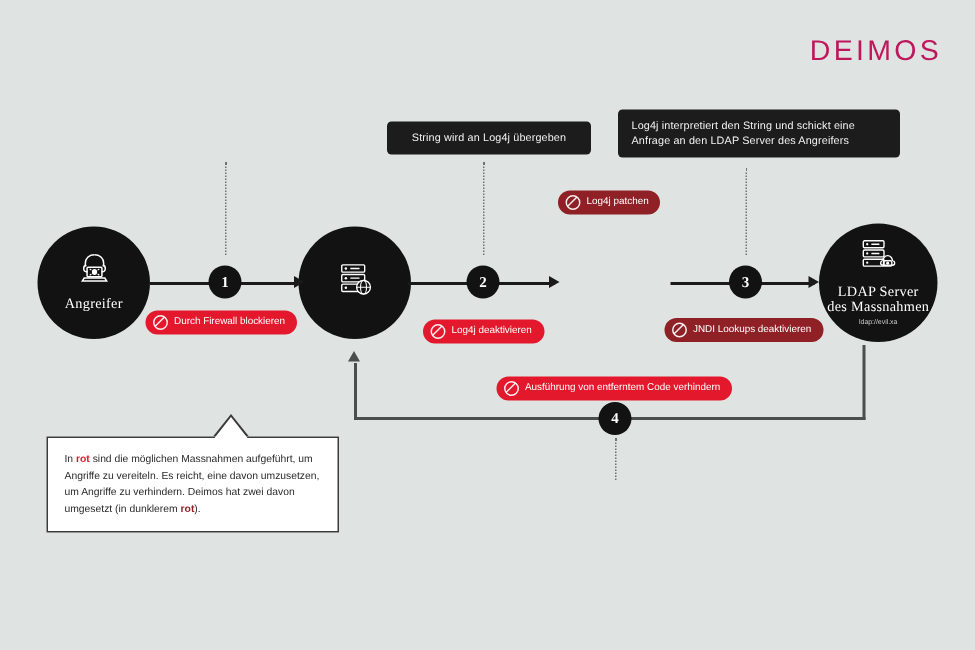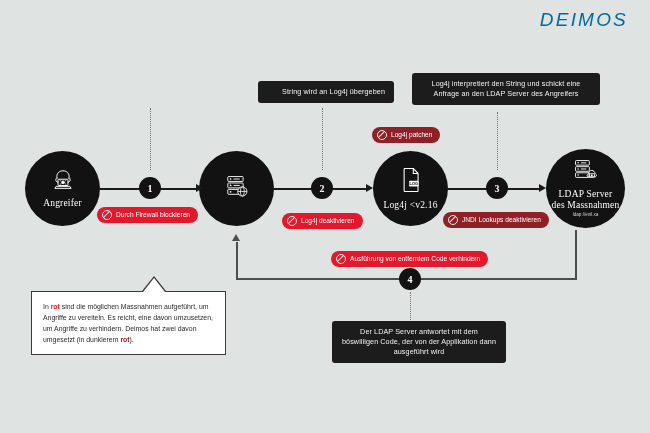--- a/index.html
+++ b/index.html
@@ -7,23 +7,23 @@
     width:650px;height:433px;
     background:#dfe4e3;
     font-family:"Liberation Sans", sans-serif;
     overflow:hidden;
     position:relative;
   }
   #stage{position:absolute;left:0;top:0;width:650px;height:433px;}
 
   
   .brand{
-    position:absolute;right:22px;top:9px;
-    font-family:"Liberation Sans", sans-serif;
-    font-size:19px;letter-spacing:2.2px;color:#0369a1;font-weight:400;font-style:italic;
+    position:absolute;right:22px;top:24px;
+    font-family:"Liberation Sans", sans-serif;
+    font-size:19px;letter-spacing:2.2px;color:#be185d;font-weight:400;
   }
 
   
   .node{
     position:absolute;border-radius:50%;
     background:#121212;
     display:flex;flex-direction:column;align-items:center;justify-content:center;
     color:#ffffff;text-align:center;
   }
   .node .nlabel{
@@ -62,21 +62,20 @@
   }
   .retline{position:absolute;background:#4a4f4e;z-index:1;}
 
   
   .infobox{
     position:absolute;background:#1c1c1c;color:#f2f2f2;
     border-radius:3px;padding:6px 9px;
     font-size:7.2px;line-height:10px;letter-spacing:.1px;
     font-family:"Liberation Sans", sans-serif;
     z-index:5;
-    text-align:center;
   }
 
   
   .badge{
     position:absolute;display:flex;align-items:center;gap:4px;
     border-radius:10px;padding:3px 8px 3px 5px;
     font-size:6.6px;line-height:8px;color:#fff;white-space:nowrap;
     font-family:"Liberation Sans", sans-serif;
     z-index:7;
   }
@@ -164,31 +163,20 @@
         <circle cx="8.6" cy="13.6" r="1.1" fill="#fff"></circle>
         <circle cx="8.6" cy="22" r="1.1" fill="#fff"></circle>
         <path d="M12.5 5.2h8M12.5 13.6h8" stroke="#fff" stroke-width="1.2"></path>
         <circle cx="24" cy="21.5" r="6" fill="#121212" stroke="#fff" stroke-width="1.2"></circle>
         <ellipse cx="24" cy="21.5" rx="2.6" ry="6" fill="none" stroke="#fff" stroke-width="1"></ellipse>
         <path d="M18 21.5h12" stroke="#fff" stroke-width="1"></path>
       </svg>
     </span>
   </div>
 
-  <div class="node" style="left:373px;top:151px;width:75px;height:75px;">
-    <span class="nicon">
-      <svg width="22" height="26" viewBox="0 0 28 34">
-        <path d="M5 2h12l6.2 6.2V31a1 1 0 0 1-1 1H6a1 1 0 0 1-1-1V3a1 1 0 0 1 1-1z" fill="none" stroke="#fff" stroke-width="1.4"></path>
-        <path d="M17 2v6.4h6.2" fill="none" stroke="#fff" stroke-width="1.4"></path>
-        <rect x="11.5" y="18" width="12.5" height="7.5" rx="1" fill="#fff"></rect>
-        <text x="17.7" y="23.6" font-family="Liberation Sans, sans-serif" font-size="5.2" font-weight="700" fill="#121212" text-anchor="middle">LOG</text>
-      </svg>
-    </span>
-    <span class="nlabel">Log4j &lt;v2.16</span>
-  </div>
 
   <div class="node" style="left:546px;top:149px;width:79px;height:79px;">
     <span class="nicon">
       <svg width="27" height="23" viewBox="0 0 34 30">
         <rect x="4" y="2" width="18" height="6" rx="1" fill="none" stroke="#fff" stroke-width="1.2"></rect>
         <rect x="4" y="10" width="18" height="6" rx="1" fill="none" stroke="#fff" stroke-width="1.2"></rect>
         <rect x="4" y="18" width="18" height="6" rx="1" fill="none" stroke="#fff" stroke-width="1.2"></rect>
         <circle cx="7.4" cy="5" r="1" fill="#fff"></circle>
         <circle cx="7.4" cy="13" r="1" fill="#fff"></circle>
         <circle cx="7.4" cy="21" r="1" fill="#fff"></circle>
@@ -212,31 +200,28 @@
     <span>2</span>
   </div>
   <div class="step" style="left:486px;top:177px;">
     <span>3</span>
   </div>
   <div class="step" style="left:399px;top:268px;">
     <span>4</span>
   </div>
 
 
-  <div class="infobox" style="left:258px;top:81px;width:118px;text-align:right;">
+  <div class="infobox" style="left:258px;top:81px;width:118px;text-align:center;">
     <span>String wird an Log4j übergeben</span>
   </div>
 
   <div class="infobox" style="left:412px;top:73px;width:170px;">
     <span>Log4j interpretiert den String und schickt eine Anfrage an den LDAP Server des Angreifers</span>
   </div>
 
-  <div class="infobox" style="left:332px;top:321px;width:156px;">
-    <span>Der LDAP Server antwortet mit dem böswilligen Code, der von der Applikation dann ausgeführt wird</span>
-  </div>
 
   <div class="badge bright" style="left:97px;top:207px;">
     <span class="ban"></span>
     <span>Durch Firewall blockieren</span>
   </div>
 
   <div class="badge bright" style="left:282px;top:213px;">
     <span class="ban"></span>
     <span>Log4j deaktivieren</span>
   </div>

